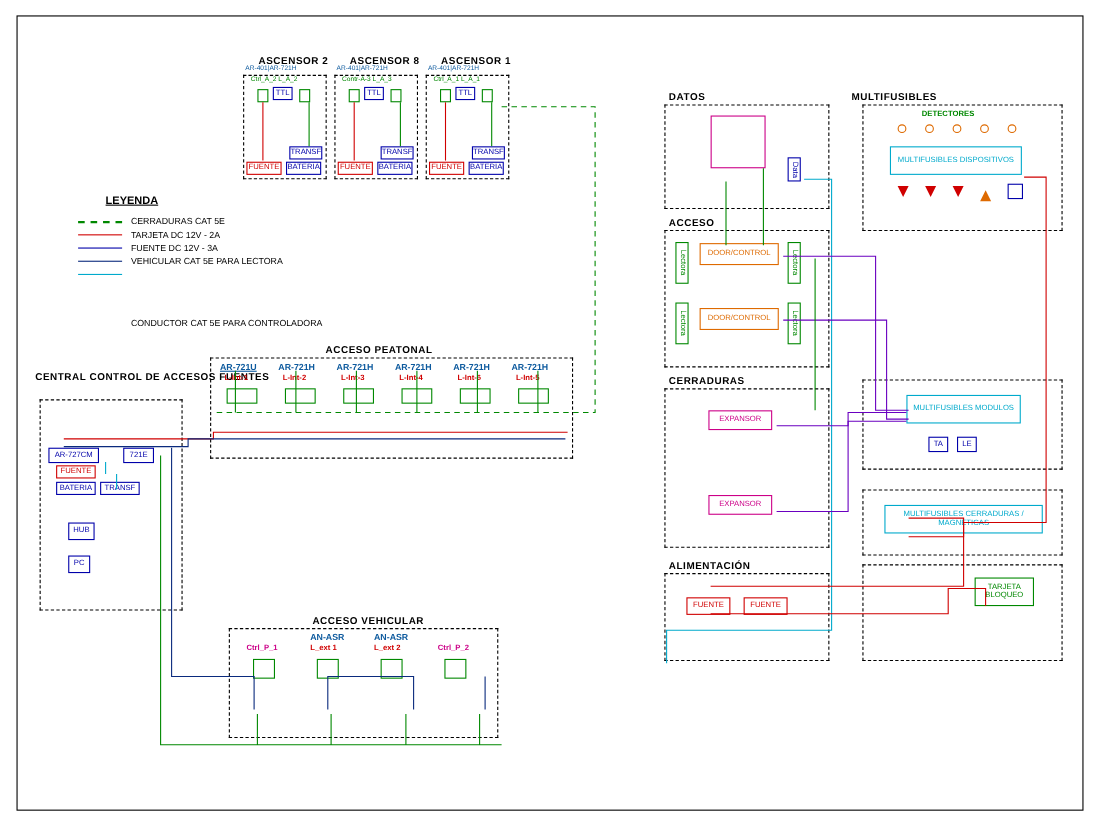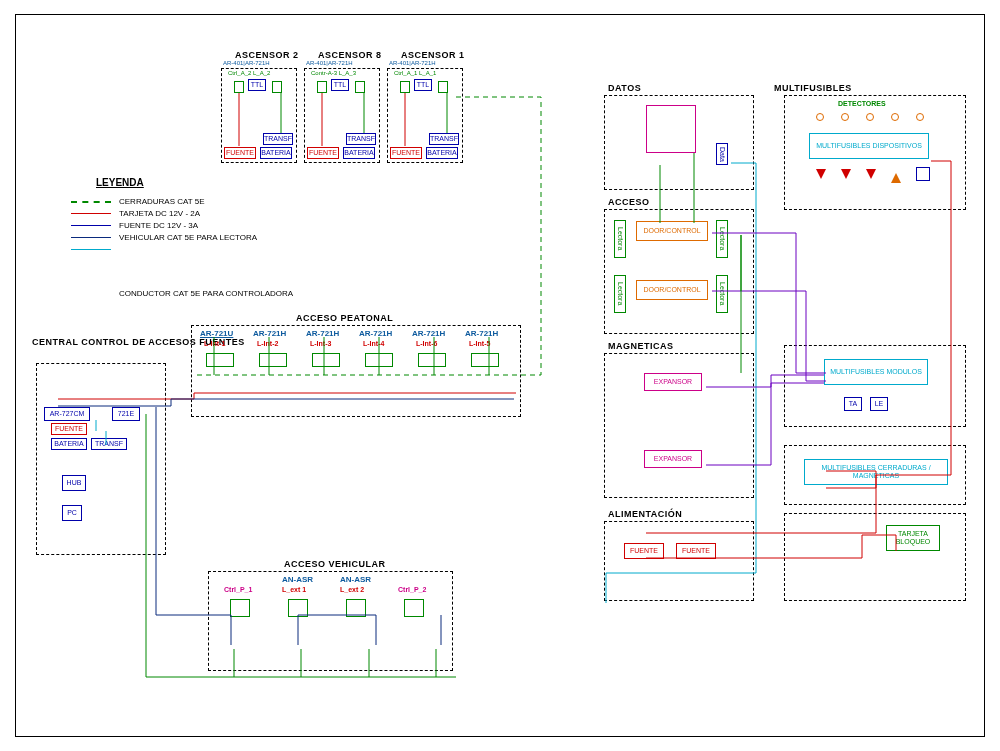--- a/index.html
+++ b/index.html
@@ -150,21 +150,21 @@
 
     <div class="section-title" style="left:592px; top:182px;">ACCESO</div>
     <div class="section" style="left:588px; top:194px; width:150px; height:125px;"></div>
     <div class="box green-b" style="left:598px; top:205px; width:12px; height:38px; writing-mode:vertical-rl;">Lectora</div>
     <div class="box orange-b" style="left:620px; top:206px; width:72px; height:20px;">DOOR/CONTROL</div>
     <div class="box green-b" style="left:700px; top:205px; width:12px; height:38px; writing-mode:vertical-rl;">Lectora</div>
     <div class="box green-b" style="left:598px; top:260px; width:12px; height:38px; writing-mode:vertical-rl;">Lectora</div>
     <div class="box orange-b" style="left:620px; top:265px; width:72px; height:20px;">DOOR/CONTROL</div>
     <div class="box green-b" style="left:700px; top:260px; width:12px; height:38px; writing-mode:vertical-rl;">Lectora</div>
 
-    <div class="section-title" style="left:592px; top:326px;">MAGNETICAS</div>
+    <div class="section-title" style="left:592px; top:326px;">CERRADURAS</div>
     <div class="section" style="left:588px; top:338px; width:150px; height:145px;"></div>
     <div class="box magenta-b" style="left:628px; top:358px; width:58px; height:18px;">EXPANSOR</div>
     <div class="box magenta-b" style="left:628px; top:435px; width:58px; height:18px;">EXPANSOR</div>
 
     <div class="section-title" style="left:592px; top:494px;">ALIMENTACIÓN</div>
     <div class="section" style="left:588px; top:506px; width:150px; height:80px;"></div>
     <div class="box red-b" style="left:608px; top:528px; width:40px; height:16px;">FUENTE</div>
     <div class="box red-b" style="left:660px; top:528px; width:40px; height:16px;">FUENTE</div>
 
     <div class="section-title" style="left:758px; top:68px;">MULTIFUSIBLES</div>

